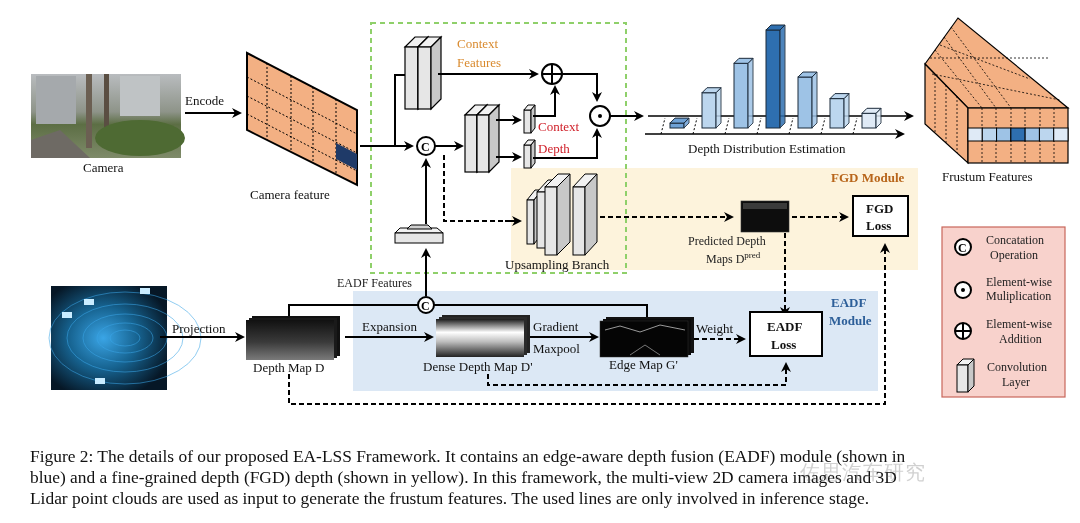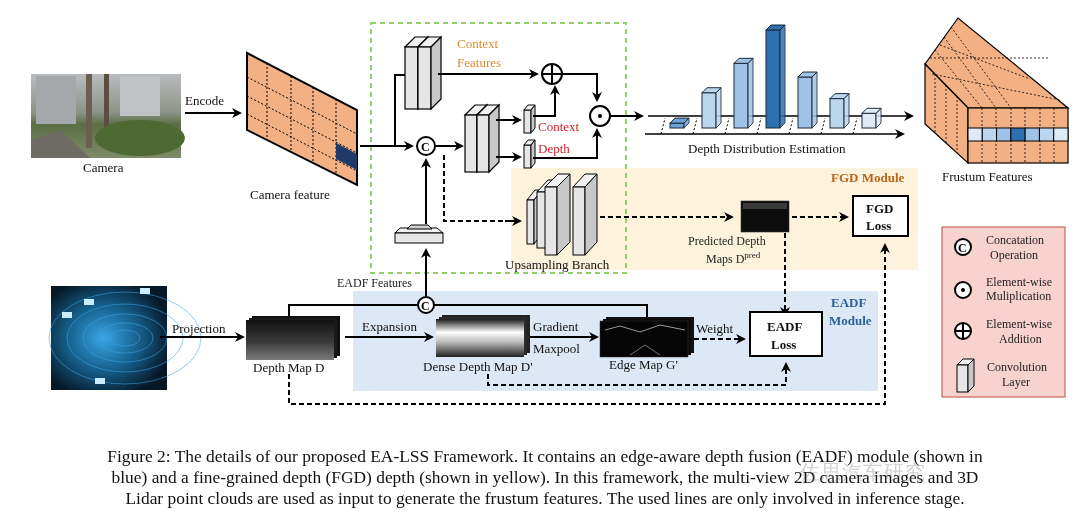--- a/index.html
+++ b/index.html
@@ -1,21 +1,21 @@
 <!DOCTYPE html>
 <html><head>
 <meta charset="utf-8">
 <style>
   html,body{margin:0;padding:0;background:#ffffff;}
   body{width:1080px;height:523px;overflow:hidden;position:relative;font-family:"Liberation Serif","DejaVu Serif",serif;}
   #diagram{position:absolute;left:0;top:0;}
   .lbl{font-family:"Liberation Serif","DejaVu Serif",serif;font-size:13px;fill:#111;}
   .lbl-sm{font-family:"Liberation Serif","DejaVu Serif",serif;font-size:12px;fill:#222;}
   .lbl-b{font-family:"Liberation Serif","DejaVu Serif",serif;font-size:13px;font-weight:bold;}
-  .caption{position:absolute;left:30px;top:446px;width:1030px;font-family:"Liberation Serif","DejaVu Serif",serif;font-size:17.4px;line-height:21px;color:#111;text-align:center;}
+  .caption{position:absolute;left:30px;top:446px;width:1030px;font-family:"Liberation Serif","DejaVu Serif",serif;font-size:17.4px;line-height:21px;color:#111;}
   .caption p{margin:0;}
   .watermark{position:absolute;left:800px;top:459px;font-family:"DejaVu Sans",sans-serif;font-size:20px;color:rgba(120,120,120,0.35);letter-spacing:1px;pointer-events:none;}
 </style>
 </head>
 <body>
 
 <svg id="diagram" width="1080" height="440" viewBox="0 0 1080 440" xmlns="http://www.w3.org/2000/svg">
   <defs>
     <marker id="arr" markerWidth="10" markerHeight="10" refX="8" refY="5" orient="auto" markerUnits="userSpaceOnUse">
       <path d="M0,0 L10,5 L0,10 L3,5 z" fill="#000"></path>

